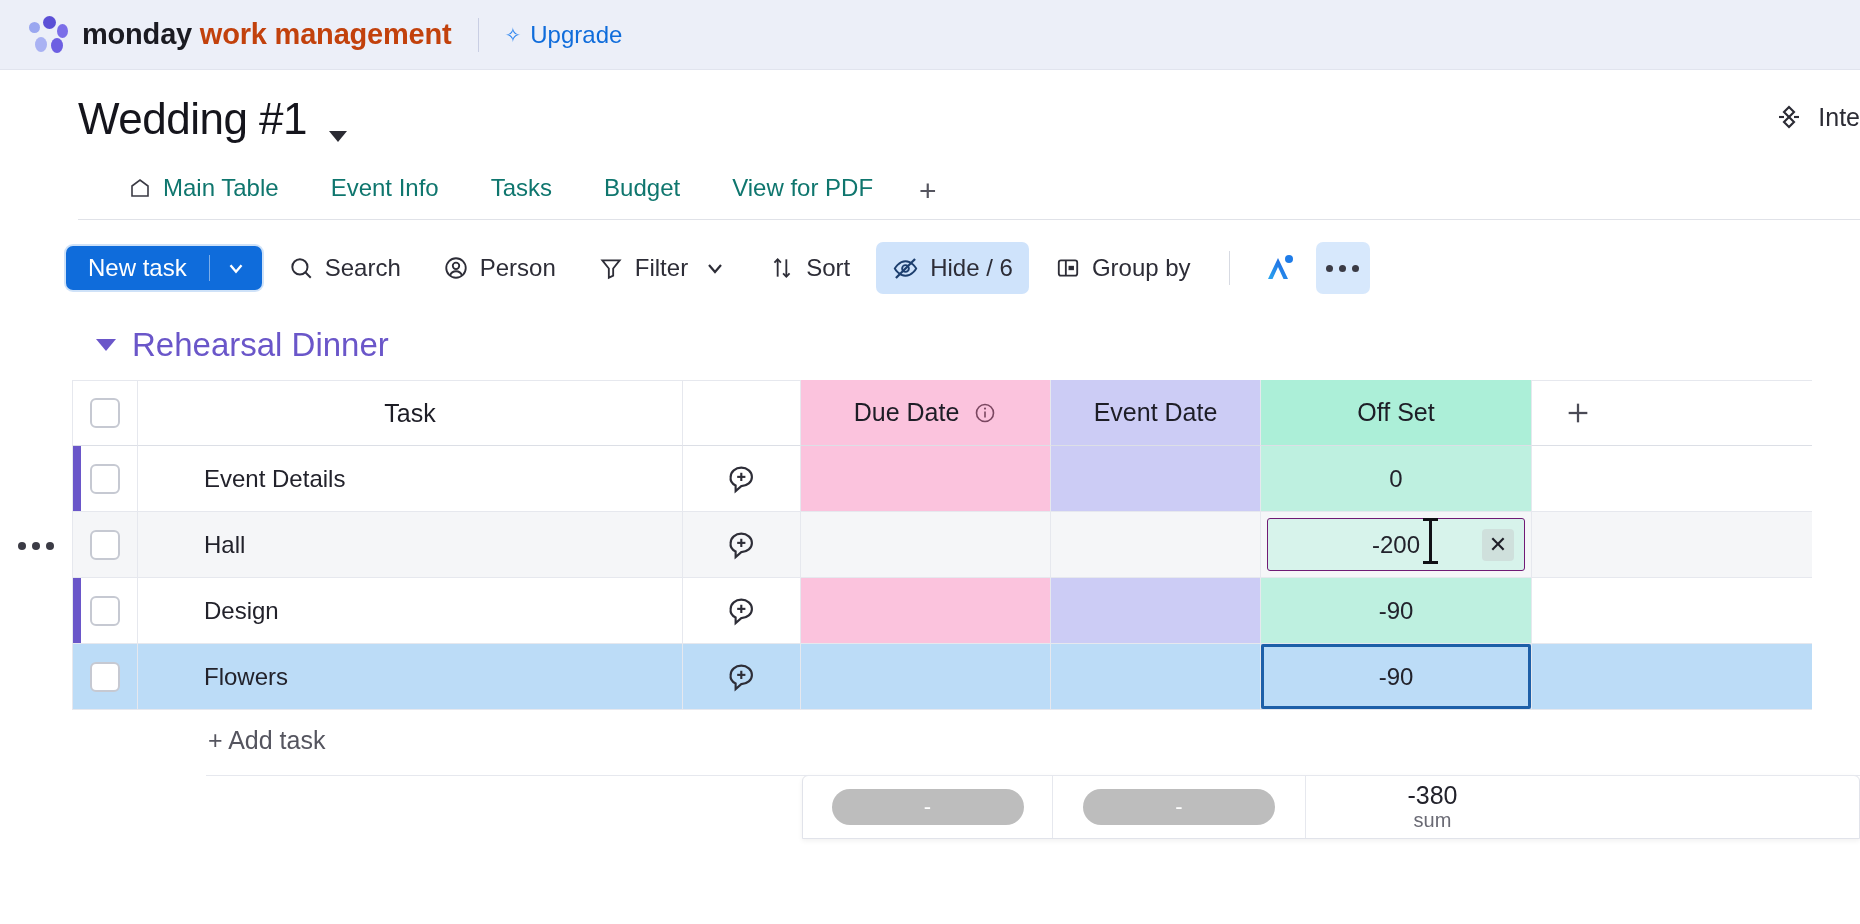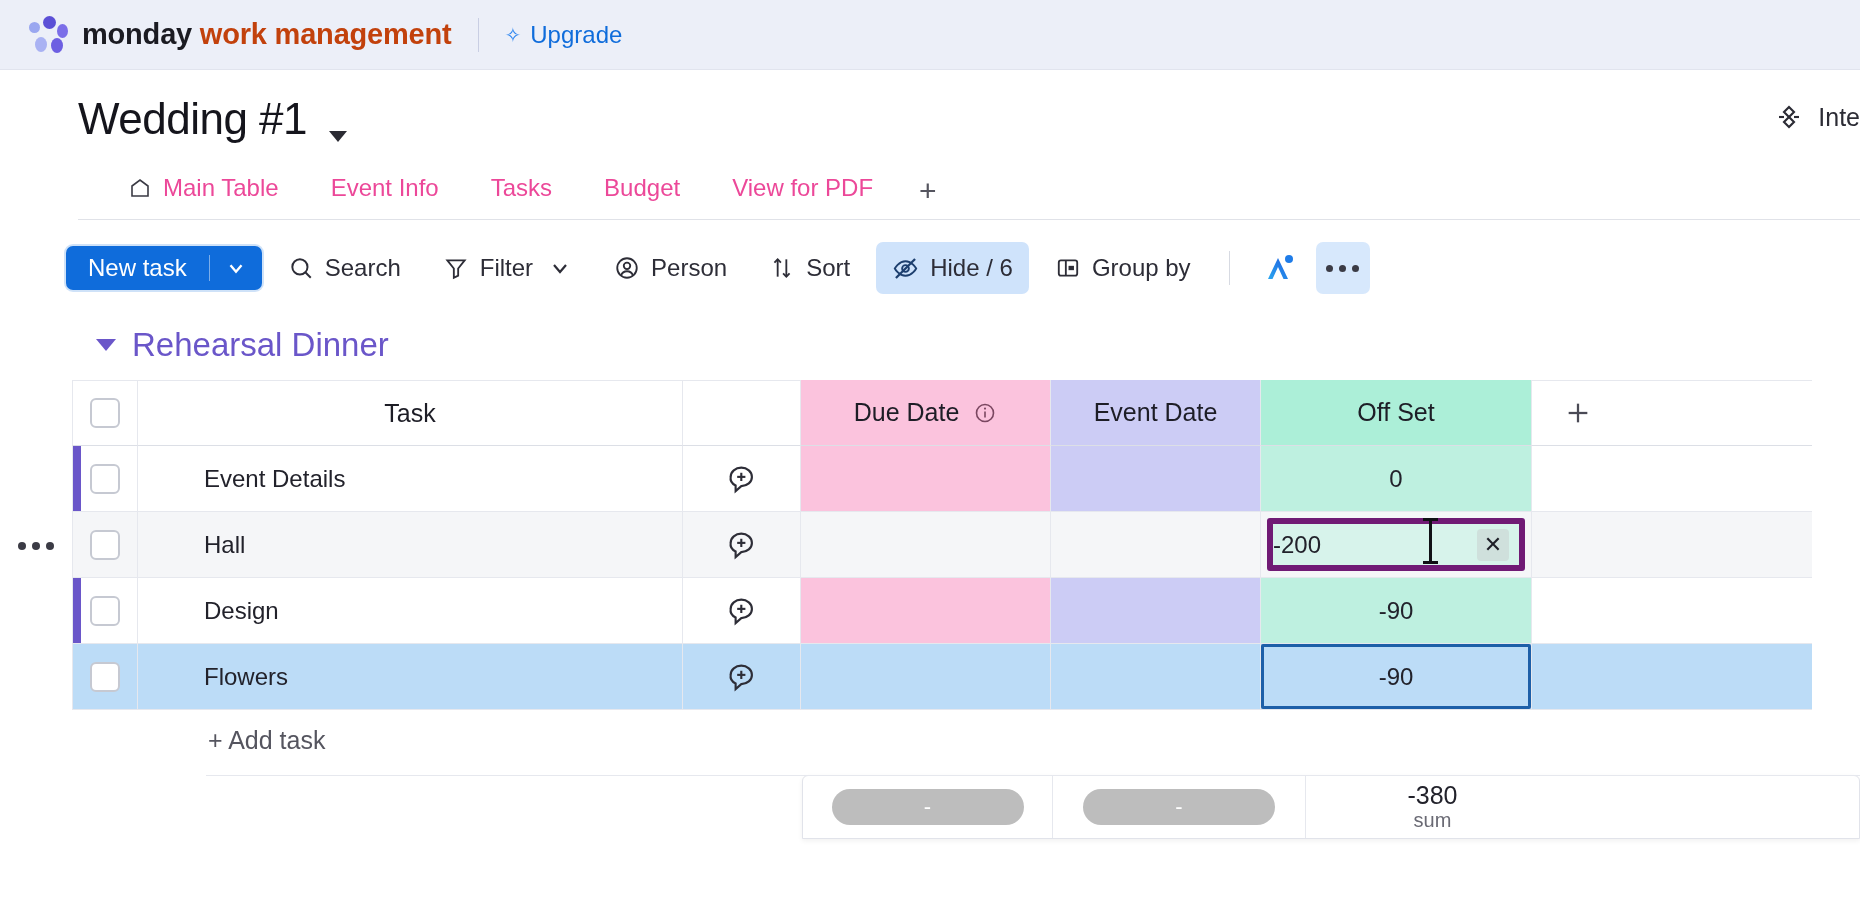--- a/index.html
+++ b/index.html
@@ -76,21 +76,21 @@
 
   
   .tabs {
     margin-top: 22px;
     display: flex; align-items: flex-end;
     border-bottom: 1px solid #e0e2e8;
     padding-left: 24px;
     height: 56px;
   }
   .tab {
-    font-size: 24px; color: #ec4899;
+    font-size: 24px; color: #0f766e;
     padding: 0 26px 14px 26px;
     display: flex; align-items: center; gap: 11px;
     cursor: pointer; white-space: nowrap;
     border-bottom: 4px solid transparent;
     margin-bottom: -1px;
   }
   .tab.active { color: #0f1d33; border-bottom-color: #1458b8; }
   .tab-plus {
     font-size: 30px; color: #55555f; padding: 0 20px 12px 20px;
     cursor: pointer; margin-bottom: -1px;
@@ -210,23 +210,23 @@
   .cd-event-3 { background: #ccccf5; }
   .cd-event-4 { background: #9db8ea; }
 
   .cd-off-1 { background: #bef0e0; }
   .cd-off-2 { background: #bef0e0; }
   .cd-off-3 { background: #bef0e0; }
   .cd-off-4 { background: #83cfdd; }
 
   .edit-box {
     position: absolute; left: 6px; right: 6px; top: 6px; bottom: 6px;
-    border: 6px solid #701a75; border-radius: 3px;
+    border: 1px solid #701a75; border-radius: 3px;
     background: rgba(190,240,224,.55);
-    display: flex; align-items: center; 
+    display: flex; align-items: center; justify-content: center;
   }
   .edit-val { font-size: 24px; color: #22222b; }
   .ibeam {
     position: absolute; left: 168px; top: 6px;
     width: 3px; height: 46px; background: #101015;
   }
   .ibeam:before, .ibeam:after {
     content: ""; position: absolute; left: -6px; width: 15px; height: 3px; background: #101015;
   }
   .ibeam:before { top: 0; }
@@ -341,35 +341,35 @@
   <div class="tb-item">
     <svg width="26" height="26" viewBox="0 0 24 24" fill="none" stroke="#2d2d37" stroke-width="1.8">
       <circle cx="11" cy="11" r="7"></circle>
         <line x1="16.2" y1="16.2" x2="21" y2="21"></line>
     </svg>
     <span>Search</span>
   </div>
 
   <div class="tb-item">
     <svg width="26" height="26" viewBox="0 0 24 24" fill="none" stroke="#2d2d37" stroke-width="1.7">
+      <circle cx="12" cy="12" r="9"></circle>
+        <circle cx="12" cy="10" r="3"></circle>
+      <path d="M6.5 19 a5.8 5.8 0 0 1 11 0"></path>
+    </svg>
+    <span>Person</span>
+  </div>
+
+  <div class="tb-item">
+    <svg width="26" height="26" viewBox="0 0 24 24" fill="none" stroke="#2d2d37" stroke-width="1.7">
       <path d="M4 5 H20 L14 12.5 V19 L10 21 V12.5 Z"></path>
     </svg>
     <span>Filter</span>
     <svg class="chev" width="24" height="24" viewBox="0 0 24 24" fill="none" stroke="#2d2d37" stroke-width="2.2">
       <polyline points="6,9 12,16 18,9"></polyline>
     </svg>
-  </div>
-
-  <div class="tb-item">
-    <svg width="26" height="26" viewBox="0 0 24 24" fill="none" stroke="#2d2d37" stroke-width="1.7">
-      <circle cx="12" cy="12" r="9"></circle>
-        <circle cx="12" cy="10" r="3"></circle>
-      <path d="M6.5 19 a5.8 5.8 0 0 1 11 0"></path>
-    </svg>
-    <span>Person</span>
   </div>
 
   <div class="tb-item">
     <svg width="26" height="26" viewBox="0 0 24 24" fill="none" stroke="#2d2d37" stroke-width="1.7">
       <line x1="8" y1="4" x2="8" y2="20"></line>
         <polyline points="5,7 8,4 11,7"></polyline>
       <line x1="16" y1="4" x2="16" y2="20"></line>
         <polyline points="13,17 16,20 19,17"></polyline>
     </svg>
     <span>Sort</span>

